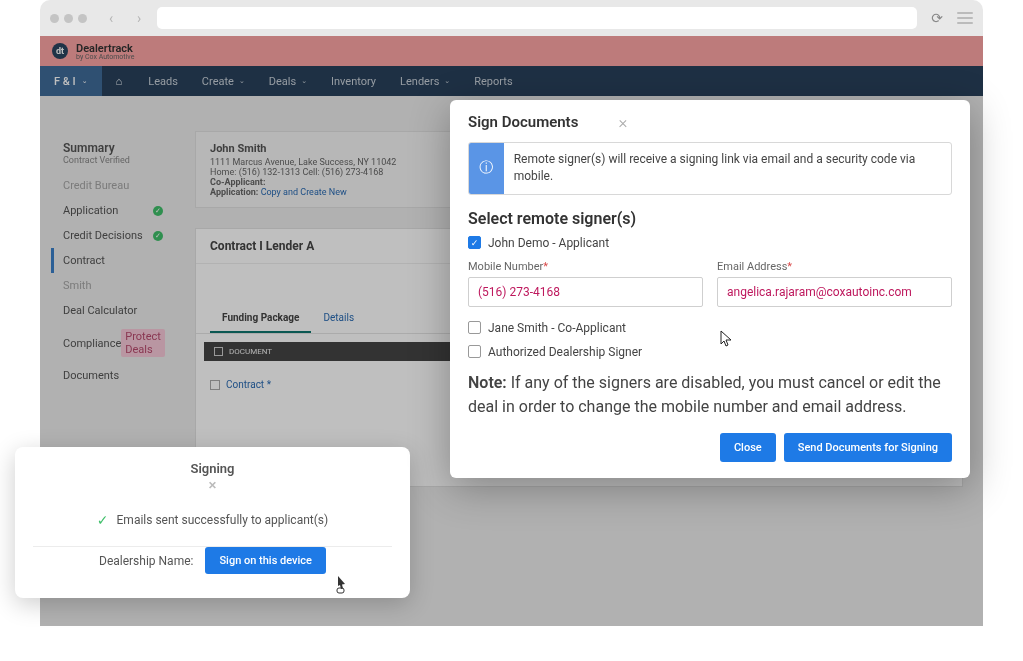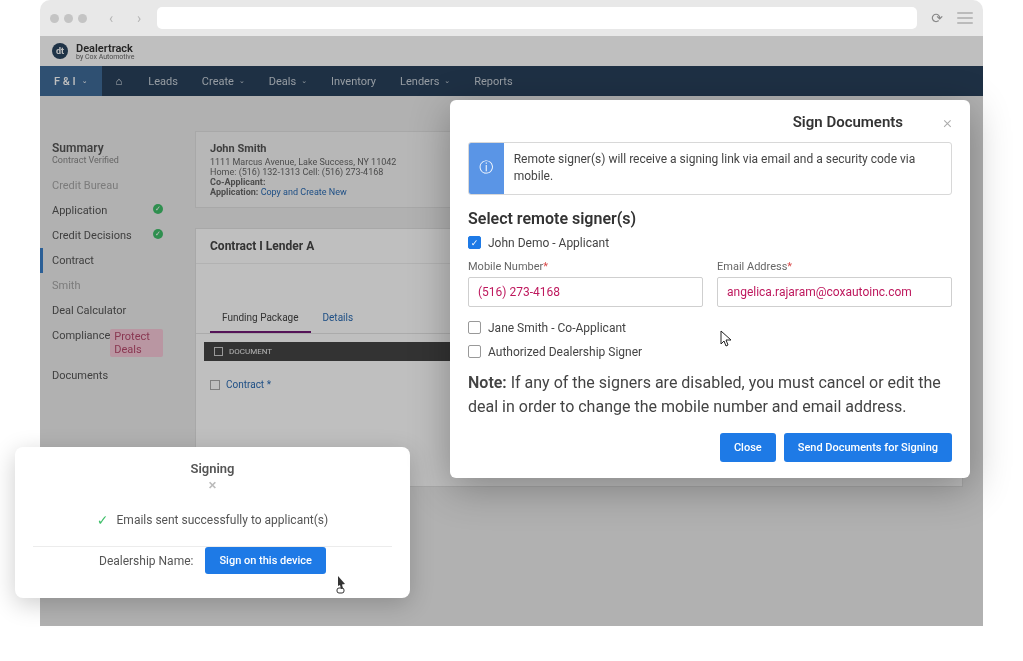--- a/index.html
+++ b/index.html
@@ -11,53 +11,53 @@
     .dot { width: 9px; height: 9px; border-radius: 50%; background: #c4c4c4; }
     .nav-arrow { width: 20px; height: 20px; display: flex; align-items: center; justify-content: center; color: #b5b5b5; font-size: 14px; }
     .addr { flex: 1; height: 22px; background: #fff; border-radius: 5px; }
     .reload { color: #888; font-size: 14px; padding: 0 6px; }
     .ham { display: flex; flex-direction: column; gap: 3px; }
     .ham span { width: 16px; height: 2px; background: #bbb; border-radius: 1px; }
 
     .app { position: relative; margin: 0 40px; height: 590px; background: #ececec; overflow: hidden; }
     .app::after { content: ""; position: absolute; inset: 0; background: rgba(0,0,0,0.25); pointer-events: none; z-index: 2; }
 
-    .brandbar { height: 30px; background: #ffffff; display: flex; align-items: center; padding: 0 12px; gap: 8px; }
+    .brandbar { height: 30px; background: #fca5a5; display: flex; align-items: center; padding: 0 12px; gap: 8px; }
     .brandlogo { width: 16px; height: 16px; border-radius: 50%; background: #2a445f; display:flex; align-items:center; justify-content:center; color:#fff; font-size:9px; font-weight:bold; }
     .brandtxt { font-size: 11px; font-weight: 600; color: #333; }
     .brandsub { font-size: 7px; color: #666; margin-top: -2px; }
 
     .navbar { height: 30px; background: #29415b; display: flex; align-items: center; font-size: 11px; color: #c8d0d9; }
     .fni { background: #3f6b98; padding: 4px 14px; height: 100%; display: flex; align-items: center; color: #fff; font-weight: 500; gap: 6px; }
     .chev { font-size: 7px; }
     .home { padding: 0 14px; color: #dfe6ed; }
     .navitem { padding: 0 12px; display: flex; align-items: center; gap: 5px; }
 
     .content { display: flex; height: calc(100% - 60px); }
-    .sidebar { width: 135px; padding: 45px 0 0 0; font-size: 11px; color: #555; }
+    .sidebar { width: 135px; padding: 45px 0 0 11px; font-size: 11px; color: #555; }
     .sb-sum { font-weight: 600; font-size: 12px; color: #555; padding: 0 12px; }
     .sb-sub { font-size: 9px; color: #888; padding: 0 12px 8px; }
-    .sb-item { padding: 6px 12px; display: flex; align-items: flex-start; justify-content: space-between; color: #555; }
+    .sb-item { padding: 6px 12px; display: flex; align-items: center; justify-content: space-between; color: #555; }
     .sb-item.dim { color: #a5a5a5; }
     .sb-item.active { border-left: 3px solid #3a7fc9; padding-left: 9px; }
     .badge-ok { width: 10px; height: 10px; border-radius: 50%; background: #3fbf6a; display: inline-flex; align-items: center; justify-content: center; color: #fff; font-size: 7px; }
     .badge-pink { background: #f7c9d8; color: #b84a6e; font-size: 11px; padding: 1px 4px; border-radius: 2px; }
 
     .main { flex: 1; padding: 35px 20px; }
     .appcard { background: #f4f4f4; border: 1px solid #e1e1e1; padding: 10px 14px; font-size: 10px; color: #555; margin-bottom: 20px; }
     .appcard .name { font-weight: bold; font-size: 11px; margin-bottom: 2px; }
     .appcard .line { font-size: 9px; color: #666; }
     .appcard .lbl { font-weight: bold; }
     .appcard a { color: #2a6bb3; }
 
     .contractcard { border: 1px solid #e1e1e1; background: #fff; }
     .contractcard h4 { font-size: 12px; padding: 10px 14px; font-weight: bold; color: #444; border-bottom: 1px solid #eee; }
     .tabs { display: flex; padding: 0 14px; border-bottom: 1px solid #e5e5e5; margin-top: 40px; }
     .tab { font-size: 10px; padding: 8px 12px; color: #666; }
-    .tab.active { border-bottom: 2px solid #701a75; color: #444; font-weight: 400; }
+    .tab.active { border-bottom: 2px solid #0f766e; color: #444; font-weight: 700; }
     .tab.link { color: #2a6bb3; }
     .docbar { background: #444; color: #eee; font-size: 8px; padding: 5px 10px; margin: 8px 8px 0; display:flex; align-items:center; gap:6px; }
     .docrow { padding: 18px 14px; font-size: 10px; display:flex; align-items:center; gap:6px; }
     .docrow .cbx { width:10px; height:10px; border:1px solid #aaa; }
     .docrow a { color:#2a6bb3; }
     .ns-row { display:flex; justify-content:flex-end; padding: 40px 20px 20px 0; }
     .ns-box { border: 1px solid #d5d5d5; font-size: 9px; color: #777; padding: 3px 6px; display:flex; align-items:center; gap:4px; }
     .ns-box .sq { width:9px; height:9px; border:1px solid #888; position:relative; }
     .ns-box .sq::after { content:"✎"; position:absolute; font-size:7px; top:-1px; left:1px; }
 
@@ -67,21 +67,21 @@
     .signing-close { color: #bbb; font-size: 15px; }
     .signing-success { display: flex; align-items: center; justify-content: center; gap: 8px; font-size: 12px; color: #555; padding-bottom: 18px; border-bottom: 1px solid #ececec; }
     .check { color: #3fbf6a; font-size: 14px; }
     .signing-row { display: flex; align-items: center; justify-content: center; gap: 12px; margin-top: 0; position: relative; }
     .signing-row .lbl { font-size: 12px; color: #555; }
     .btn-blue { background: #1e7ae6; color: #fff; border: none; border-radius: 3px; padding: 7px 14px; font-size: 11px; font-weight: 500; }
     .ptr { position:absolute; left:300px; top:28px; font-size:14px; color:#222; }
 
     
     .modal { position: absolute; left: 450px; top: 100px; width: 520px; background: #fff; border-radius: 6px; box-shadow: 0 10px 40px rgba(0,0,0,0.3); z-index: 6; padding: 12px 18px 16px; }
-    .modal-h { display: flex; justify-content: flex-end; align-items: center; margin-bottom: 10px; gap: 40px; }
+    .modal-h { display: flex; justify-content: flex-start; align-items: center; margin-bottom: 10px; gap: 40px; }
     .modal-h h3 { font-size: 15px; font-weight: 600; color: #333; }
     .modal-close { color: #aaa; font-size: 17px; font-weight: 300; }
     .info-banner { display: flex; border: 1px solid #d8d8d8; border-radius: 3px; overflow: hidden; margin-bottom: 14px; }
     .info-icon { width: 36px; background: #5a95e6; display: flex; align-items: center; justify-content: center; color: #fff; font-size: 14px; }
     .info-txt { padding: 8px 10px; font-size: 12px; color: #444; line-height: 1.45; }
     .modal h4 { font-size: 16px; font-weight: 600; color: #333; margin-bottom: 8px; }
     .chk-row { display: flex; align-items: center; gap: 7px; font-size: 12px; color: #444; margin-bottom: 10px; }
     .cb { width: 13px; height: 13px; border: 1px solid #999; border-radius: 2px; display: inline-flex; align-items: center; justify-content: center; }
     .cb.checked { background: #1e7ae6; border-color: #1e7ae6; color: #fff; font-size: 9px; }
     .fields { display: flex; gap: 14px; margin-bottom: 14px; }

